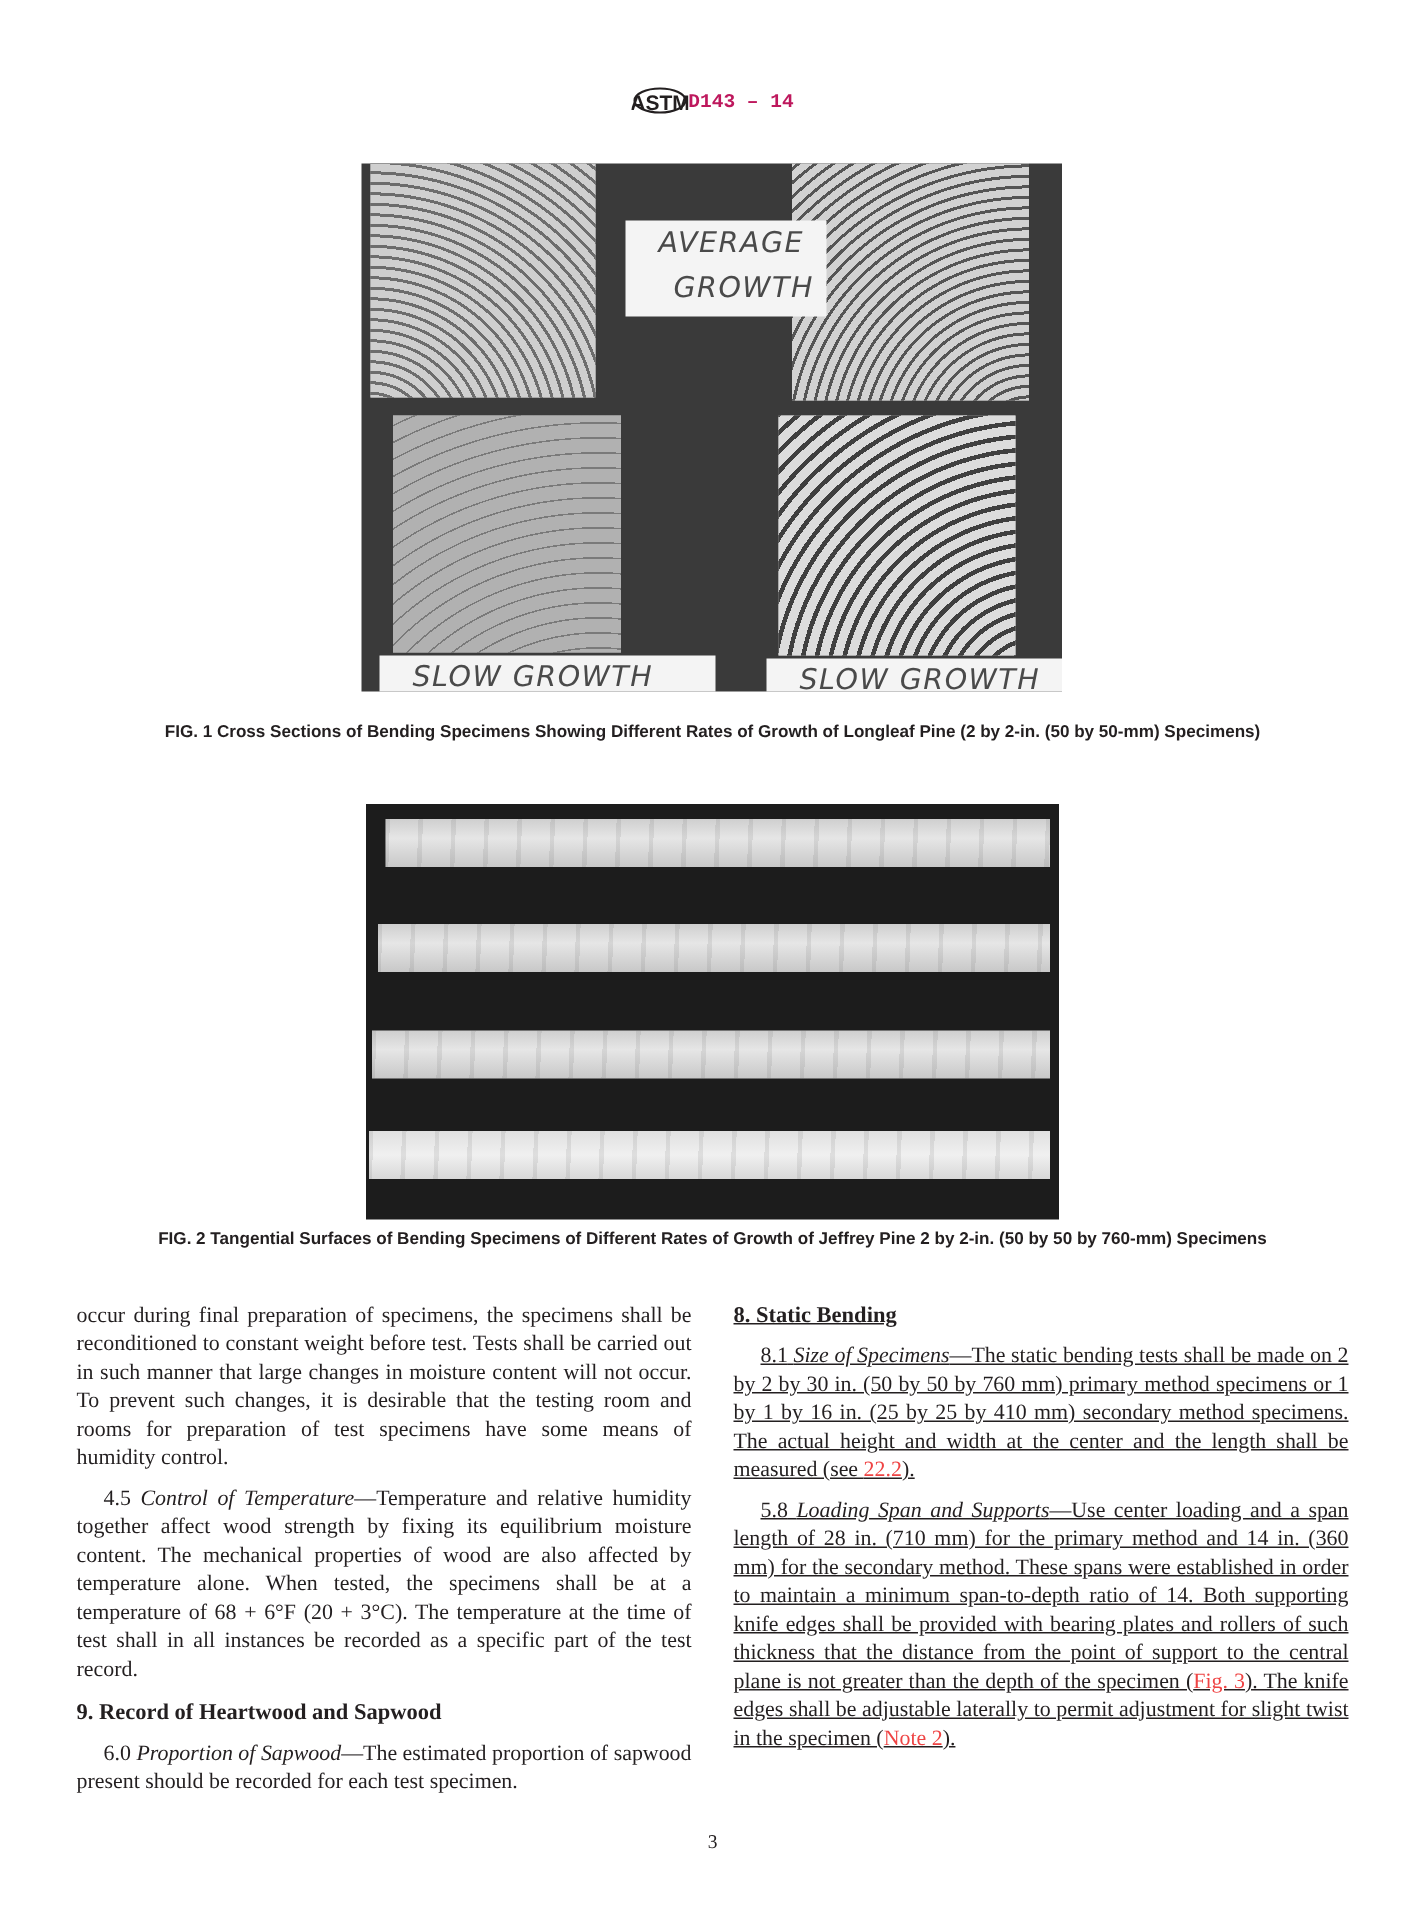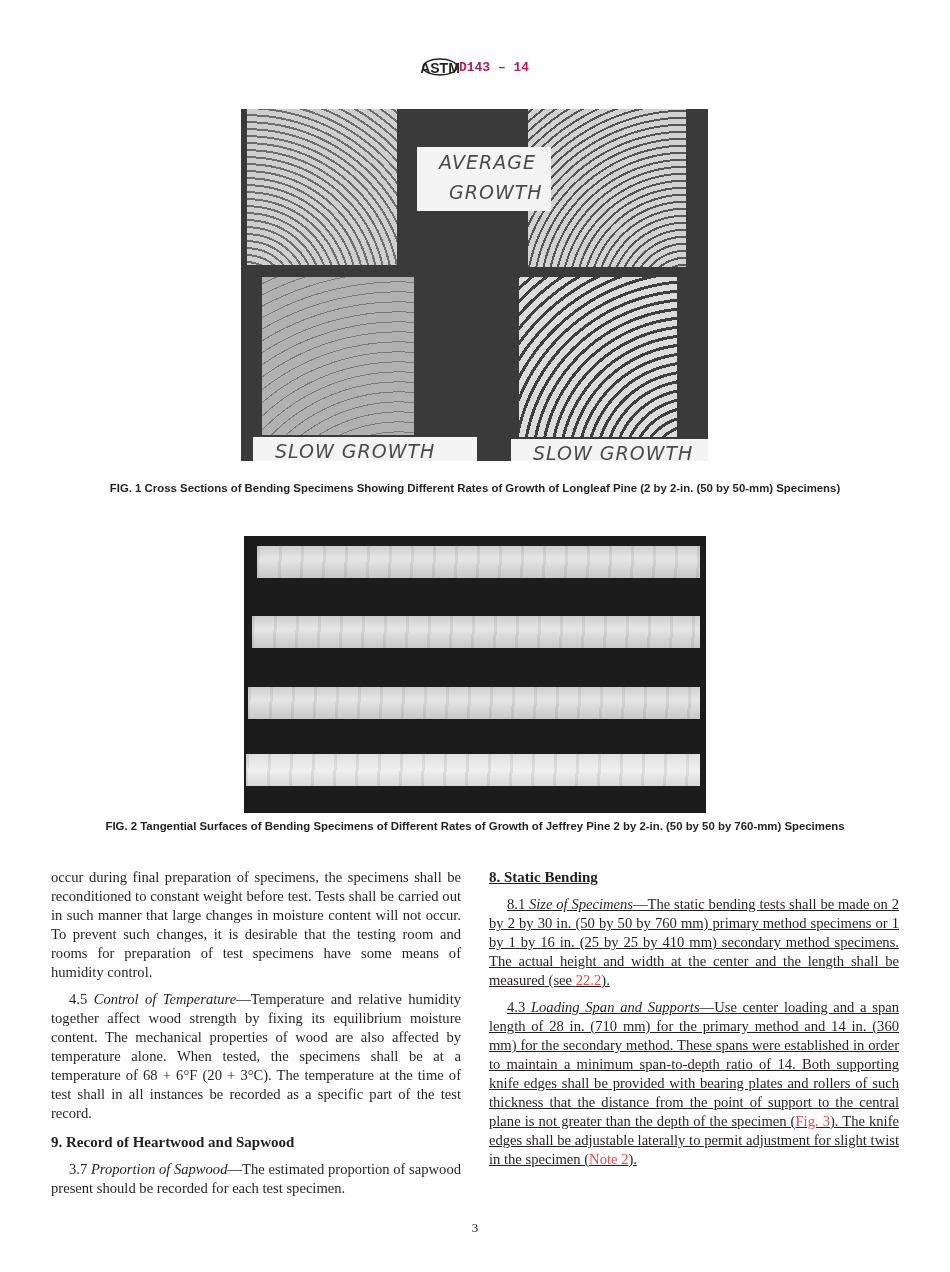--- a/index.html
+++ b/index.html
@@ -68,30 +68,30 @@
 <div class="caption" style="top:819px;">FIG. 2 Tangential Surfaces of Bending Specimens of Different Rates of Growth of Jeffrey Pine 2 by 2-in. (50 by 50 by 760-mm) Specimens</div>
 
 <div class="col left">
   <p>occur during final preparation of specimens, the specimens shall be reconditioned to constant weight before test. Tests shall be carried out in such manner that large changes in moisture content will not occur. To prevent such changes, it is desirable that the testing room and rooms for preparation of test specimens have some means of humidity control.</p>
   <p class="indent">
     <span>4.5</span>
     <i>Control of Temperature</i><span>—Temperature and relative humidity together affect wood strength by fixing its equilibrium moisture content. The mechanical properties of wood are also affected by temperature alone. When tested, the specimens shall be at a temperature of 68 + 6°F (20 + 3°C). The temperature at the time of test shall in all instances be recorded as a specific part of the test record.</span>
   </p>
   <h3>9. Record of Heartwood and Sapwood</h3>
   <p class="indent">
-    <span>3.7</span>
+    <span>6.0</span>
     <i>Proportion of Sapwood</i><span>—The estimated proportion of sapwood present should be recorded for each test specimen.</span>
   </p>
 </div>
 
 <div class="col right">
   <h3>8. Static Bending</h3>
   <p class="indent">
     <span>8.1</span>
     <i>Size of Specimens</i><span>—The static bending tests shall be made on 2 by 2 by 30 in. (50 by 50 by 760 mm) primary method specimens or 1 by 1 by 16 in. (25 by 25 by 410 mm) secondary method specimens. The actual height and width at the center and the length shall be measured (see </span><a class="link">22.2</a><span>).</span>
   </p>
   <p class="indent">
-    <span>4.3</span>
+    <span>5.8</span>
     <i>Loading Span and Supports</i><span>—Use center loading and a span length of 28 in. (710 mm) for the primary method and 14 in. (360 mm) for the secondary method. These spans were established in order to maintain a minimum span-to-depth ratio of 14. Both supporting knife edges shall be provided with bearing plates and rollers of such thickness that the distance from the point of support to the central plane is not greater than the depth of the specimen (</span><a class="link">Fig. 3</a><span>). The knife edges shall be adjustable laterally to permit adjustment for slight twist in the specimen (</span><a class="link">Note 2</a><span>).</span>
   </p>
 </div>
 
 <div class="pagenum">3</div>
 
 </body></html>

